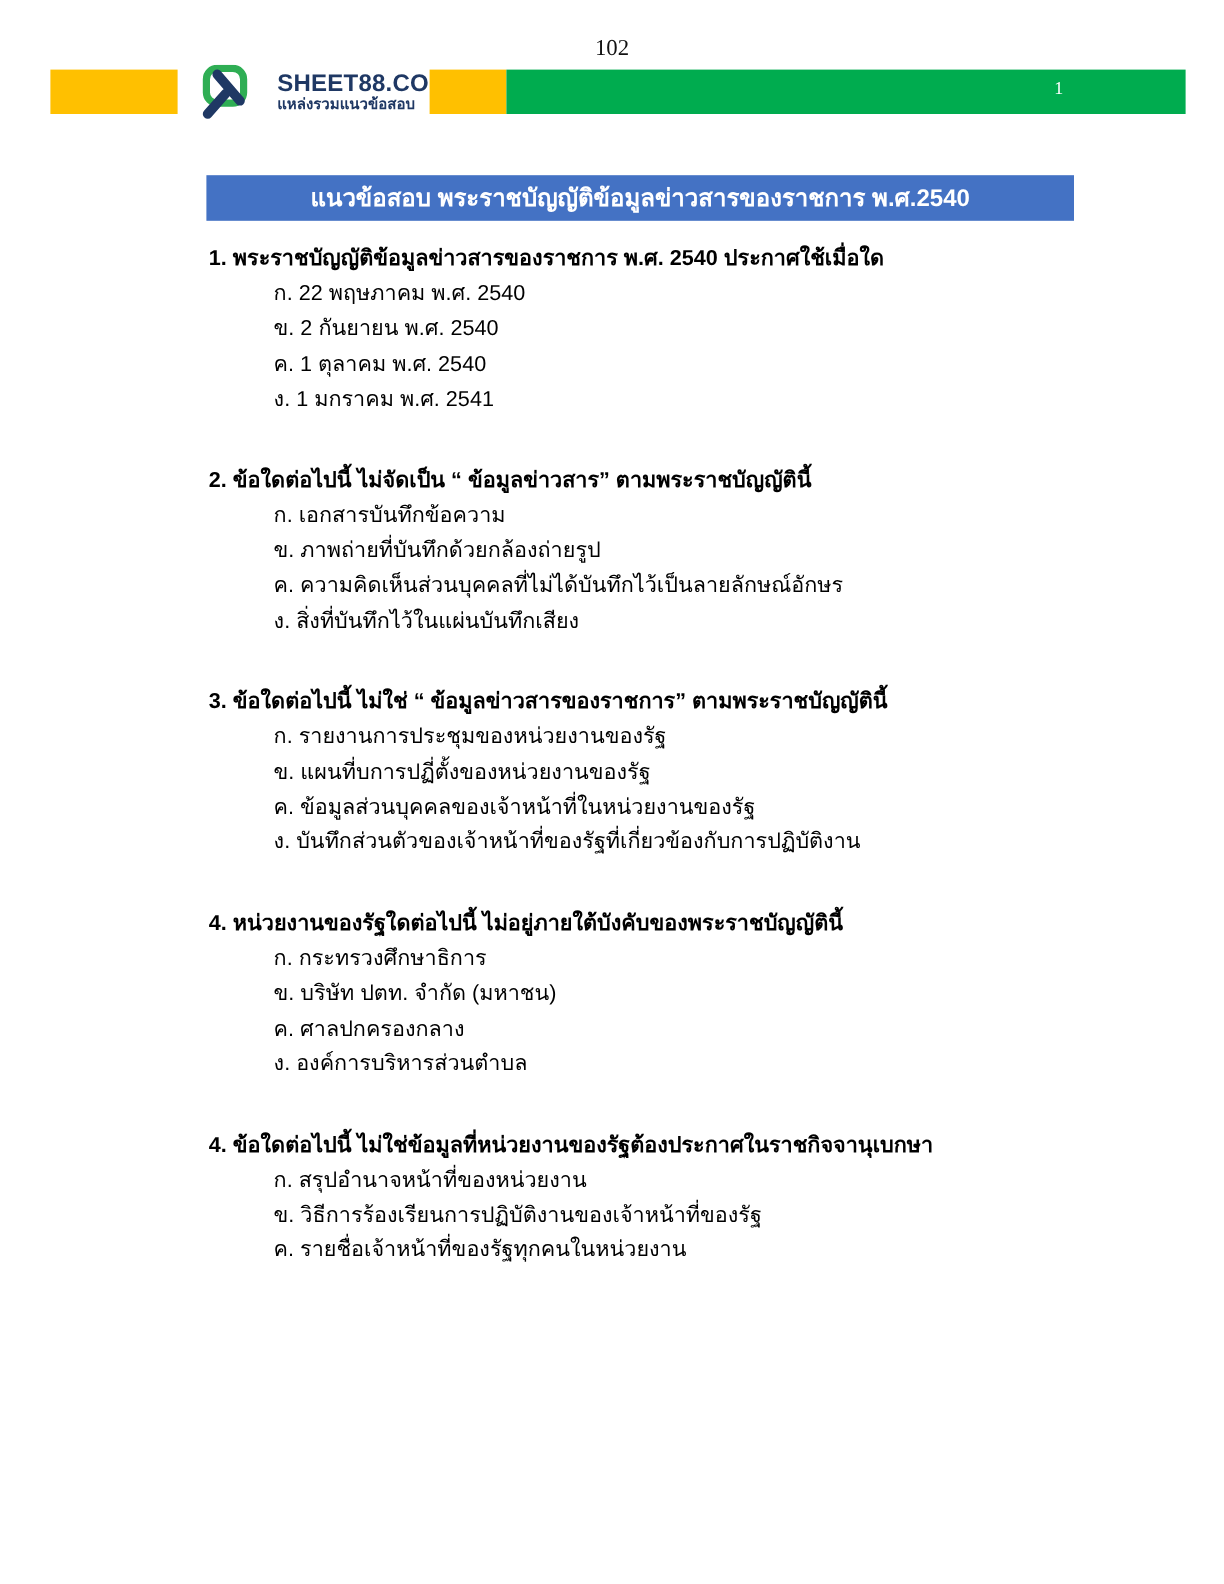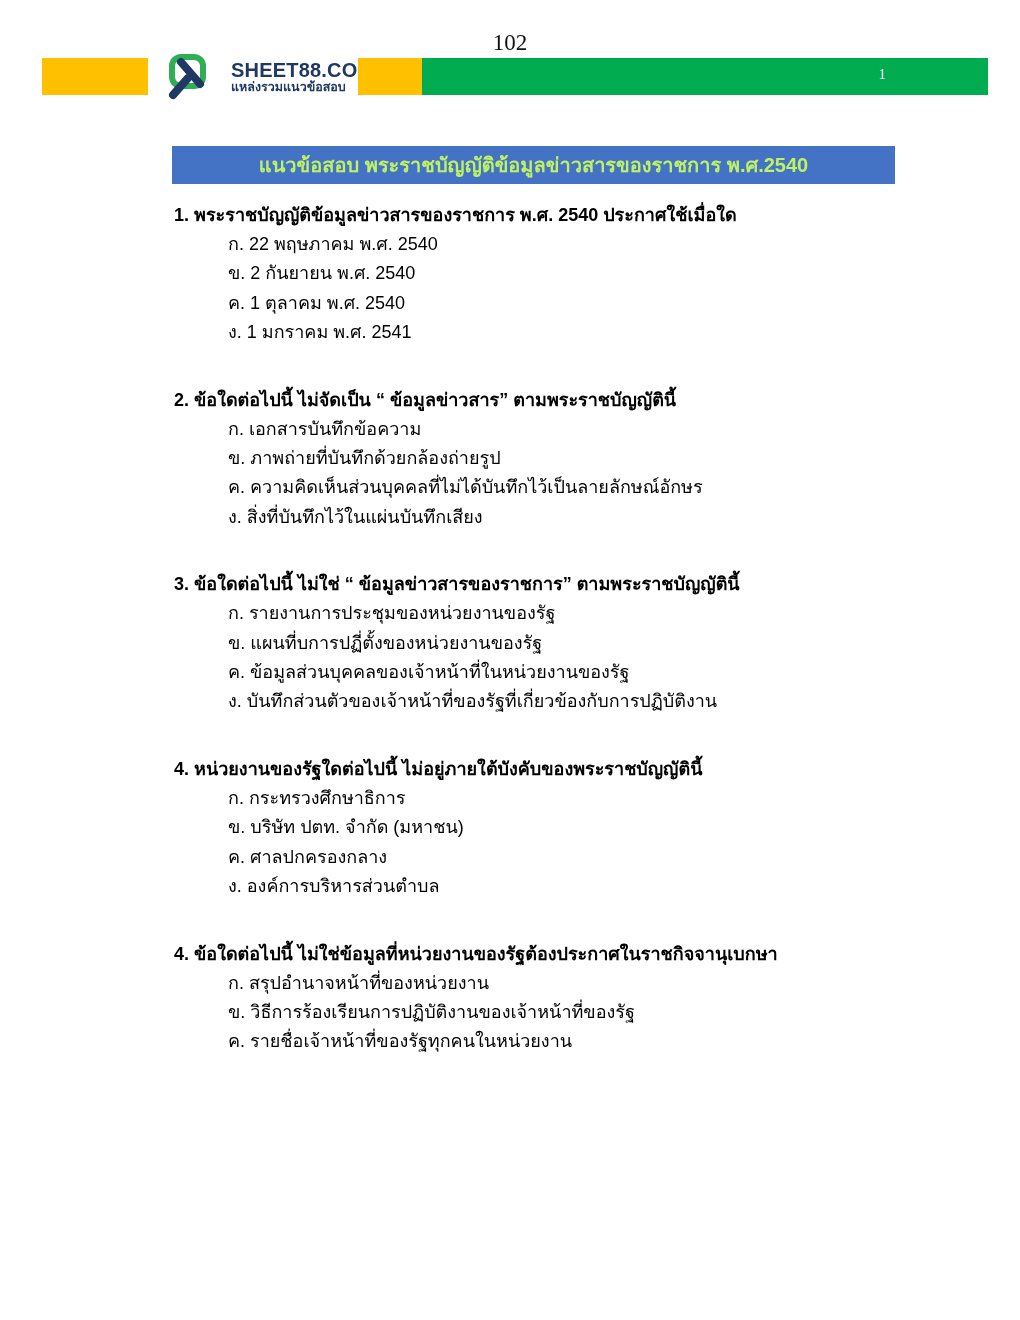--- a/index.html
+++ b/index.html
@@ -8,21 +8,21 @@
     background:#ffffff;
     position:relative;
     font-family:"Liberation Sans","DejaVu Sans",sans-serif;
     color:#000;
     overflow:hidden;
   }
   
   .pagenum-top{
     position:absolute;top:30px;left:0;width:1020px;
     text-align:center;font-family:"Liberation Serif","DejaVu Serif",serif;
-    font-size:23px;color:#111;
+    font-size:19px;color:#111;
   }
   .hdr-yellow-left{
     position:absolute;left:42px;top:58px;width:106px;height:37px;
     background:#FFC000;
   }
   .brand{
     position:absolute;left:167px;top:54px;height:46px;
     display:flex;align-items:center;gap:24px;
   }
   .brand svg{display:block;}
@@ -41,21 +41,21 @@
     position:absolute;left:422px;top:58px;width:566px;height:37px;
     background:#00AC4F;
   }
   .pagenum-badge{
     position:absolute;right:102px;top:8px;
     color:#fff;font-size:15px;font-family:"Liberation Serif","DejaVu Serif",serif;
   }
   
   .title-bar{
     position:absolute;left:172px;top:146px;width:723px;height:38px;
-    background:#4472C4;color:#bef264;
+    background:#4472C4;color:#ffffff;
     display:flex;align-items:center;justify-content:center;
     font-size:20px;font-weight:bold;
   }
   
   .content{
     position:absolute;left:174px;top:200px;width:760px;
   }
   .question{margin-bottom:37px;}
   .q-heading{
     font-size:18px;font-weight:bold;line-height:30px;

